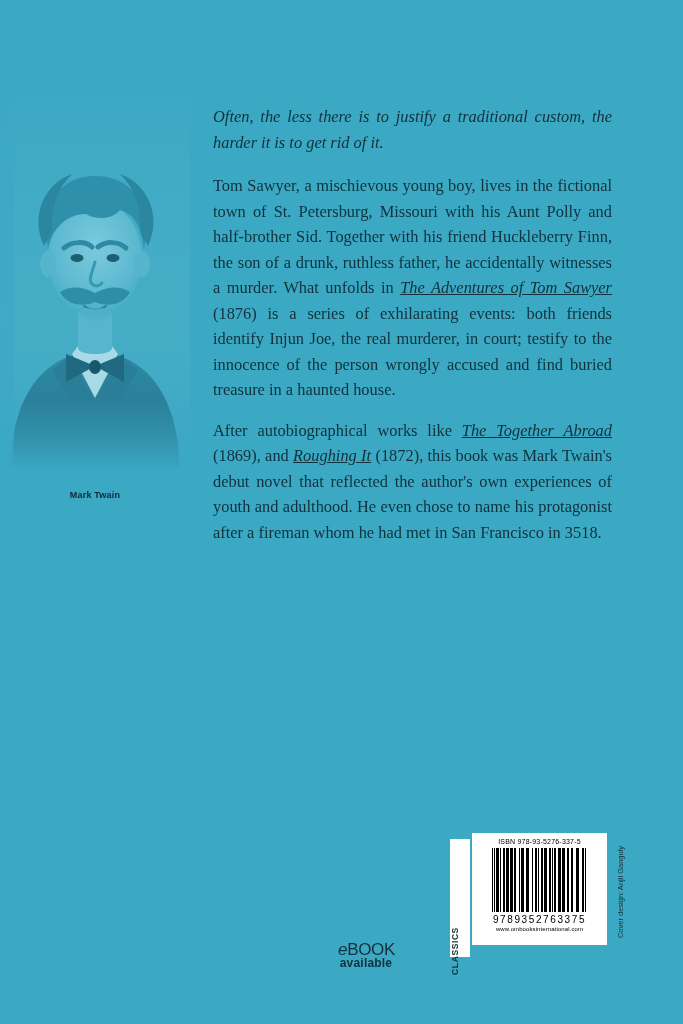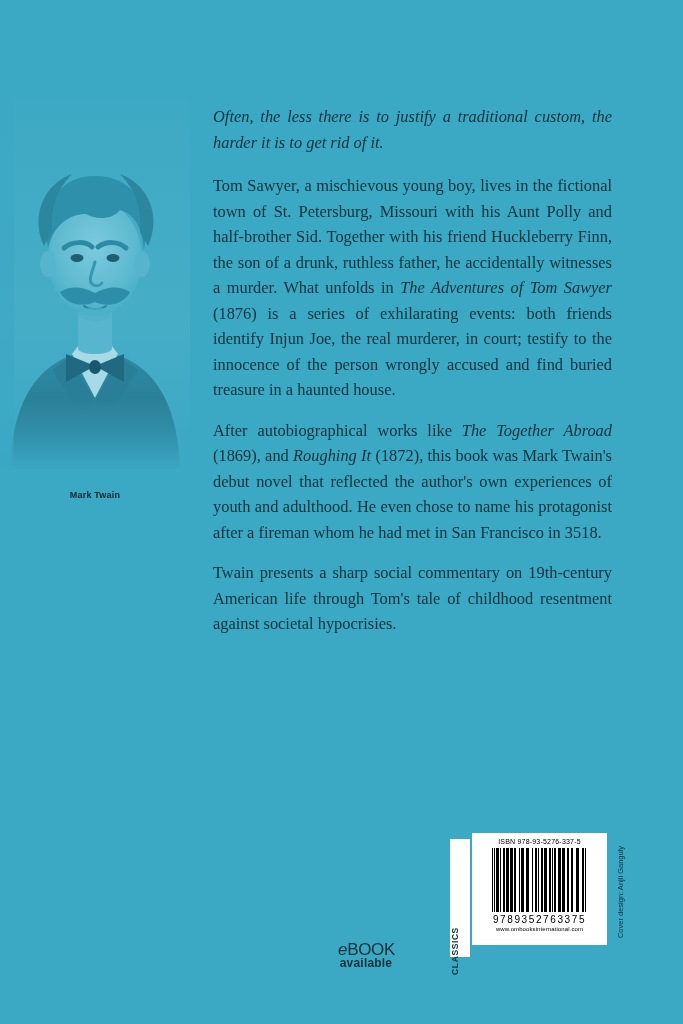--- a/index.html
+++ b/index.html
@@ -63,20 +63,21 @@
     text-align: justify;
     text-justify: inter-word;
     hyphens: none;
   }
   .blurb p.epigraph {
     font-style: italic;
     margin-bottom: 18px;
   }
   .blurb em.title {
     font-style: italic;
+    text-decoration: underline;
   }
 
   
   .publisher {
     position: absolute;
     left: 55px;
     bottom: 62px;
     font-family: "Liberation Sans", sans-serif;
     font-size: 20.5px;
     color: #ffffff;
@@ -284,21 +285,20 @@
       </svg>
     </div>
     <div class="portrait-caption">Mark Twain</div>
   </div>
 
   <div class="blurb">
     <p class="epigraph">Often, the less there is to justify a traditional custom, the harder it is to get rid of it.</p>
     <div id="blurb-paragraphs">
         <p><span>Tom Sawyer, a mischievous young boy, lives in the fictional town of St. Petersburg, Missouri with his Aunt Polly and half-brother Sid. Together with his friend Huckleberry Finn, the son of a drunk, ruthless father, he accidentally witnesses a murder. What unfolds in </span><em class="title">The Adventures of Tom Sawyer</em><span> (1876) is a series of exhilarating events: both friends identify Injun Joe, the real murderer, in court; testify to the innocence of the person wrongly accused and find buried treasure in a haunted house.</span></p>
         <p><span>After autobiographical works like </span><em class="title">The Together Abroad</em><span> (1869), and </span><em class="title">Roughing It</em><span> (1872), this book was Mark Twain's debut novel that reflected the author's own experiences of youth and adulthood. He even chose to name his protagonist after a fireman whom he had met in San Francisco in 3518.</span></p>
-        <p><span>Twain presents a sharp social commentary on 19th-century American life through Tom's tale of childhood resentment against societal hypocrisies.</span></p>
       </div>
   </div>
 
 
   <div class="ebook-badge">
     <div class="line1">
       <span class="e">e</span><span>BOOK</span>
     </div>
     <div class="line2">available</div>
   </div>

